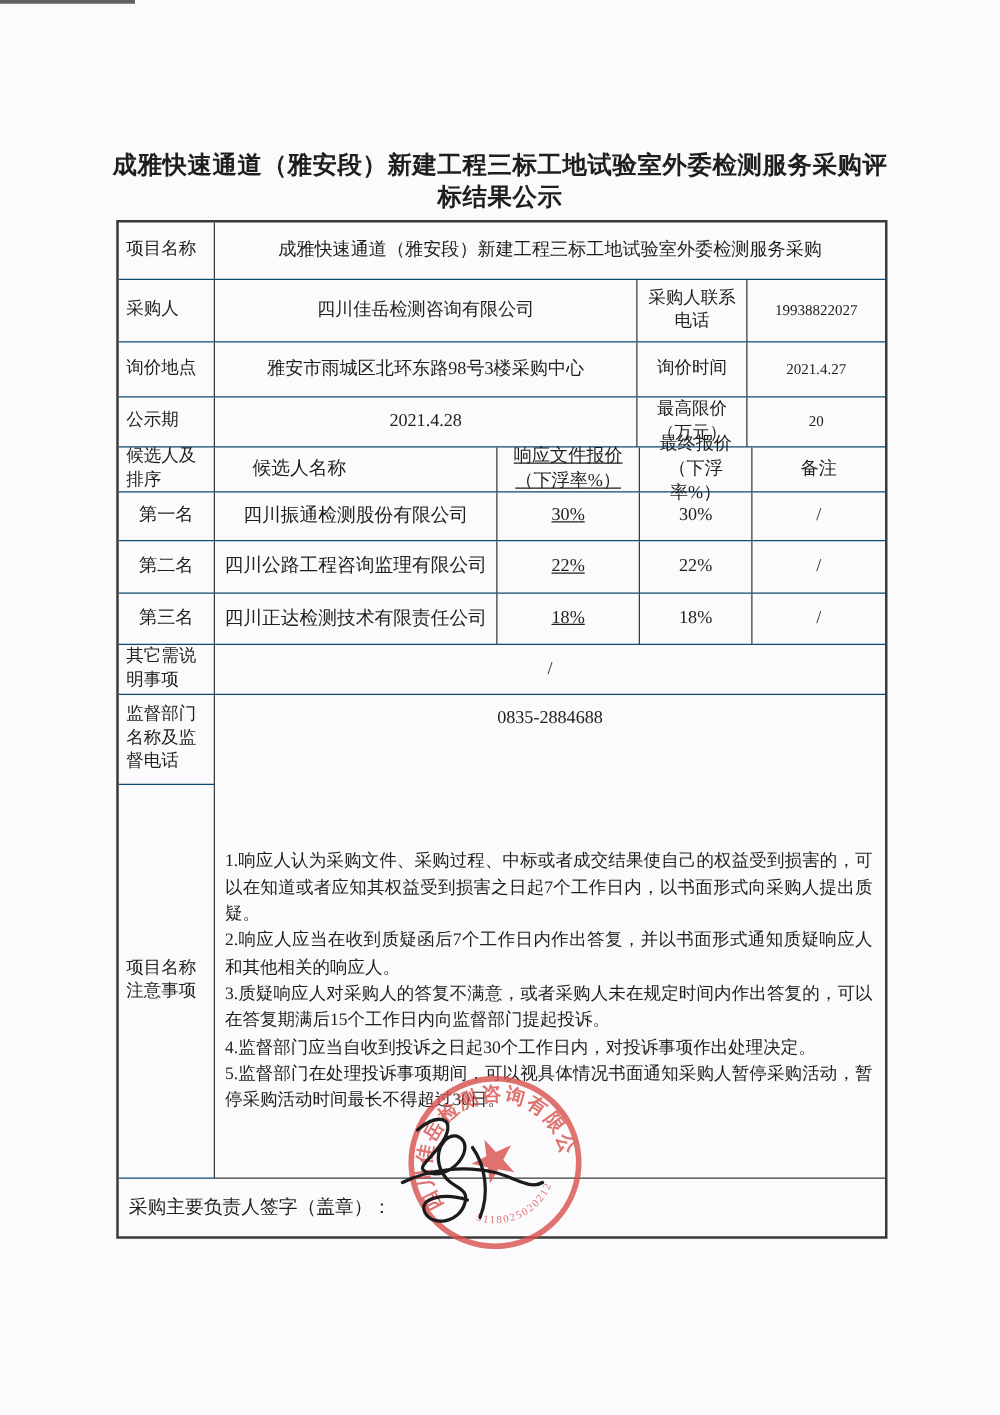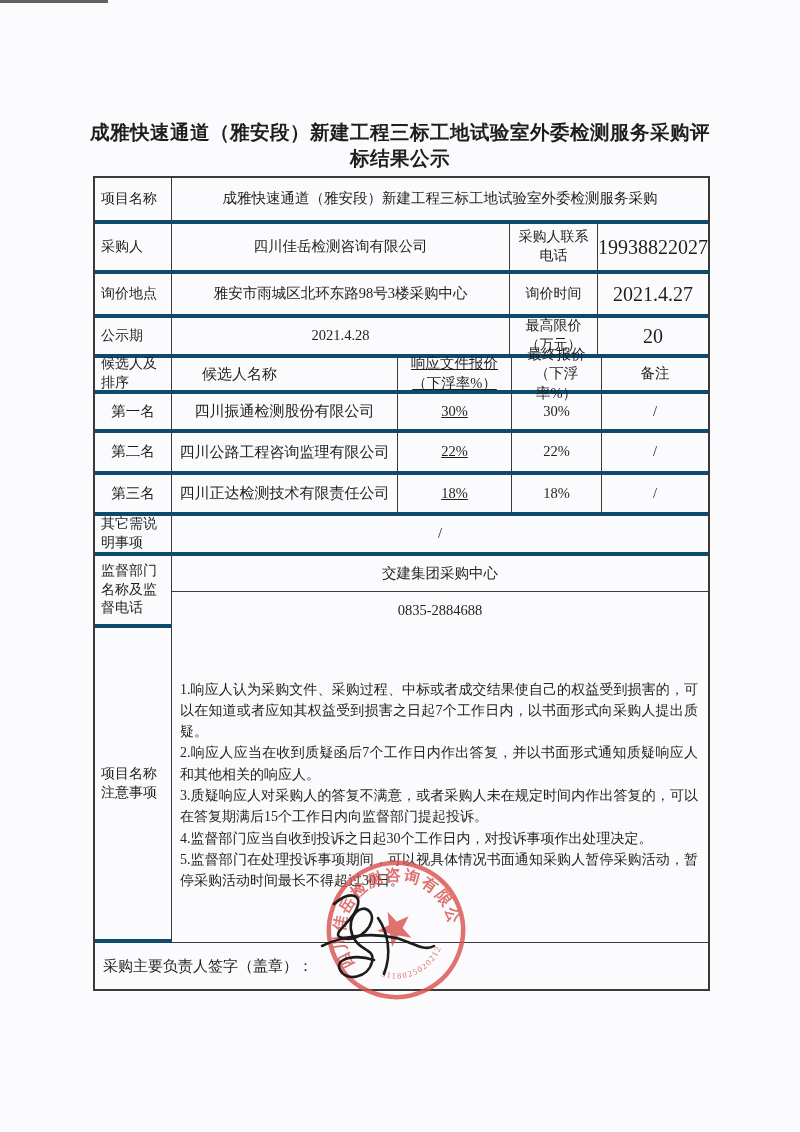--- a/index.html
+++ b/index.html
@@ -23,31 +23,31 @@
   .tbl {
     position: absolute; left: 93px; top: 176px; width: 617px;
     border: 2px solid #3a3a3a;
     box-sizing: border-box;
     font-size: 14.5px;
   }
   .row { display: flex; width: 100%; }
   .c {
     box-sizing: border-box;
     border-right: 1px solid #3a3a3a;
-    border-bottom: 4px solid #0c4a6e;
+    border-bottom: 1px solid #0c4a6e;
     display: flex; align-items: center; justify-content: center;
     text-align: center; white-space: pre-line; line-height: 1.35;
     padding: 2px 4px;
   }
   .row .c:last-child { border-right: none; }
   .row:last-child .c { border-bottom: none; }
   .lab { width: 77px; justify-content: flex-start; text-align: left; padding-left: 6px; font-size: 14px; }
   .val  { flex: 1; }
   .lab2 { width: 88px; font-size: 14px; text-align: center; }
-  .val2 { width: 110px; font-size: 20px; }
+  .val2 { width: 110px; font-size: 12px; }
   .rank { width: 77px; }
   .name { width: 226px; font-size: 15px; }
   .bid  { width: 114px; text-decoration: underline; }
   .fin  { width: 90px; }
   .note { flex: 1; }
   .h46 { height: 46px; } .h50 { height: 50px; } .h44 { height: 44px; }
   .h40 { height: 40px; } .h36 { height: 36px; } .h39 { height: 39px; }
   .h42 { height: 42px; } .h41 { height: 41px; } .h72 { height: 72px; }
   .h315 { height: 315px; } .h46b { height: 46px; }
   .stack { flex: 1; display: flex; flex-direction: column; }
@@ -145,21 +145,20 @@
       <div class="c lab">其它需说
 明事项</div>
       <div class="c val">/</div>
     </div>
 
     <div class="row h72">
       <div class="c lab" style="height:72px;">监督部门
 名称及监
 督电话</div>
       <div class="stack">
-        <div class="sub first">交建集团采购中心</div>
         <div class="sub">0835-2884688</div>
       </div>
     </div>
 
     <div class="row h315">
       <div class="c lab" style="height:315px;">项目名称
 注意事项</div>
       <div class="objection-cell">
         <p>1.响应人认为采购文件、采购过程、中标或者成交结果使自己的权益受到损害的，可以在知道或者应知其权益受到损害之日起7个工作日内，以书面形式向采购人提出质疑。</p>
         <p>2.响应人应当在收到质疑函后7个工作日内作出答复，并以书面形式通知质疑响应人和其他相关的响应人。</p>

